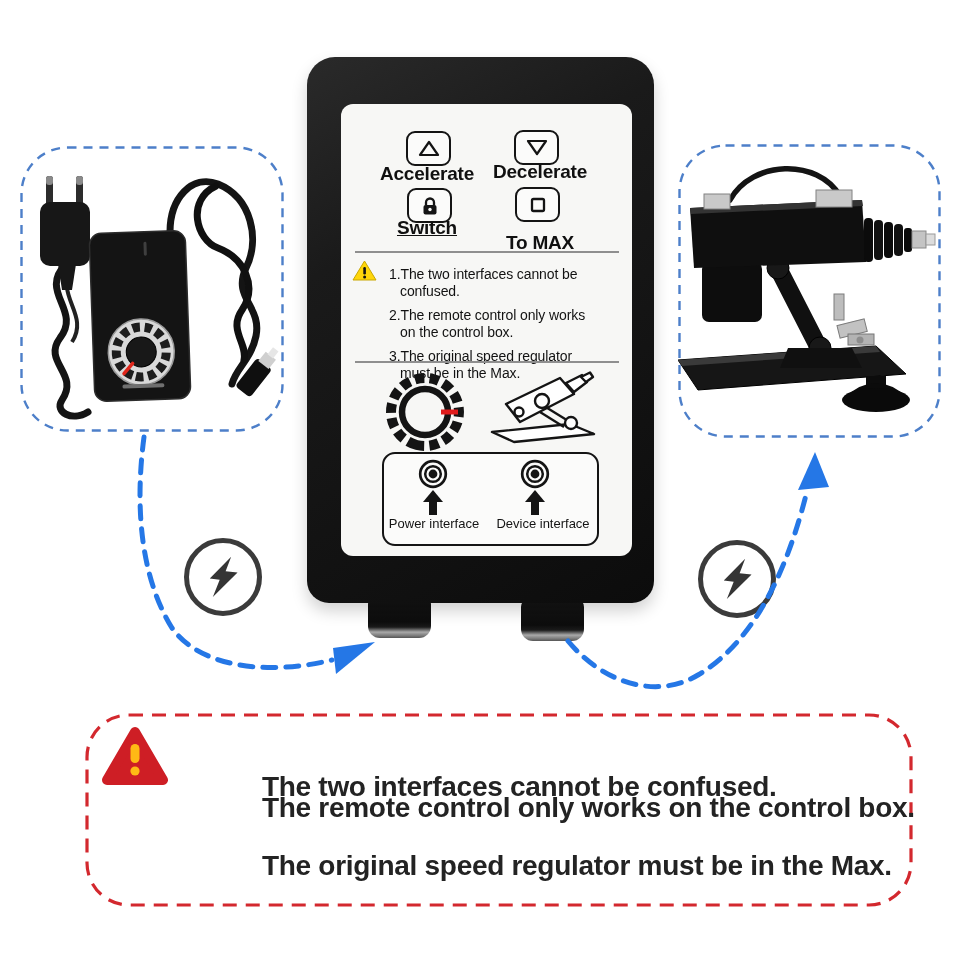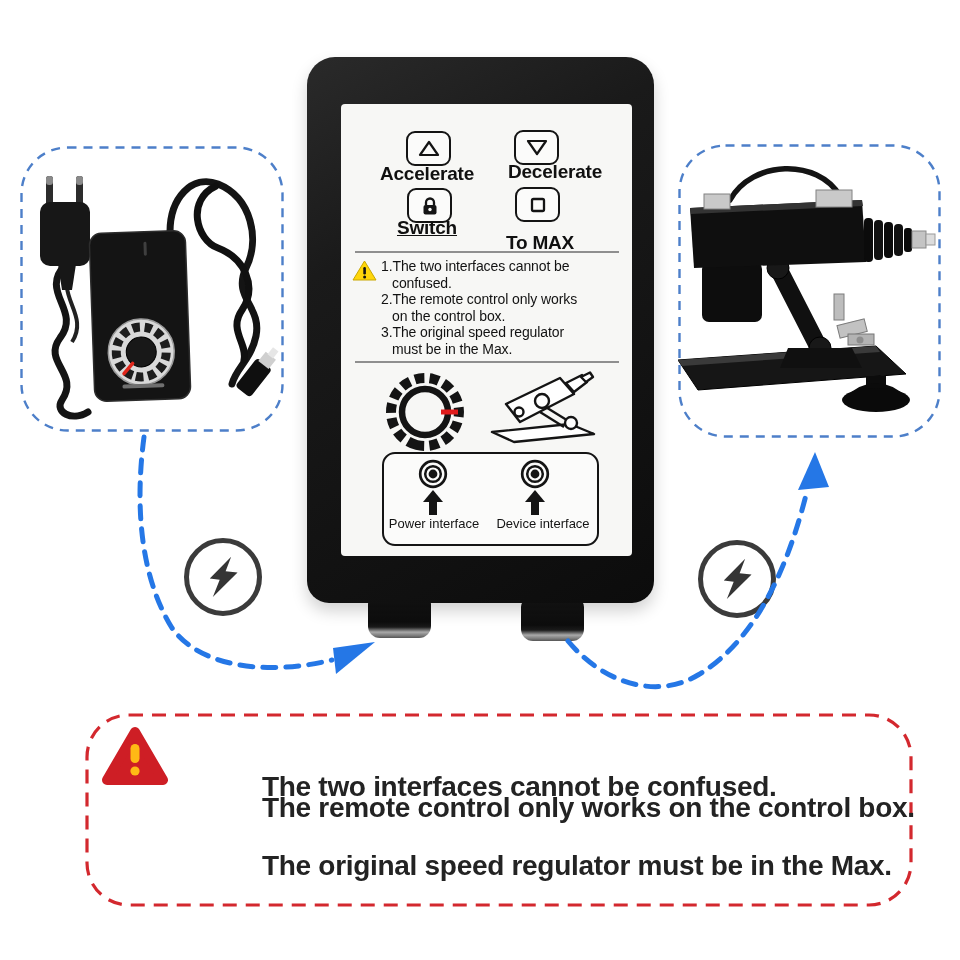--- a/index.html
+++ b/index.html
@@ -11,36 +11,36 @@
   .photo-frame{position:absolute;}
   .photo-frame svg{position:absolute;left:0;top:0;}
   .frame-left{left:20px;top:146px;width:264px;height:286px;}
   .frame-right{left:678px;top:144px;width:263px;height:294px;}
 
   
   .control-box{position:absolute;left:307px;top:57px;width:347px;height:546px;
     background:linear-gradient(150deg,#2a2a2a 0%,#1a1a1a 30%,#121212 70%,#0c0c0c 100%);
     border-radius:28px 28px 22px 22px;box-shadow:0 8px 16px rgba(0,0,0,.18);z-index:2;}
   .label-face{position:absolute;left:34px;top:47px;width:291px;height:452px;
-    background:#f7f7f5;border-radius:4px;}
+    background:#f7f7f5;border-radius:12px;}
   .socket{position:absolute;width:63px;height:42px;z-index:1;
     background:linear-gradient(#151515 0%,#0d0d0d 62%,#1a1a1a 74%,#a9a9a9 86%,#7d7d7d 94%,#555 100%);
     border-radius:8px 8px 12px 12px;}
   .socket-left{left:368px;top:596px;}
   .socket-right{left:521px;top:599px;}
 
   
   .btn-box{position:absolute;width:41px;height:31px;border:2.5px solid #141414;border-radius:9px;
     display:flex;align-items:center;justify-content:center;background:#fbfbfa;}
   .btn-caption{position:absolute;transform:translateX(-50%);font-weight:bold;font-size:19px;
     letter-spacing:-0.2px;color:#101010;white-space:nowrap;}
   .divider{position:absolute;left:14px;width:264px;height:2px;background:#8f8f8f;}
   .notes{position:absolute;left:40px;top:154px;width:214px;font-size:14px;line-height:16.5px;
     color:#121212;letter-spacing:-0.1px;}
-  .note-item{padding-left:11px;text-indent:-11px;margin:0;}
+  .note-item{padding-left:11px;text-indent:-11px;margin:8px;}
   .ports-box{position:absolute;left:41px;top:348px;width:213px;height:90px;
     border:2.6px solid #141414;border-radius:13px;background:#fbfbfa;}
   .port-label{position:absolute;top:62px;transform:translateX(-50%);font-size:13px;color:#141414;white-space:nowrap;}
 
   
   .bolt-circle{position:absolute;width:68px;height:68px;border:5.5px solid #3b3b3b;border-radius:50%;
     background:#fff;display:flex;align-items:center;justify-content:center;z-index:2;}
 
   
   .banner{position:absolute;left:85px;top:713px;width:828px;height:194px;z-index:1;}
@@ -148,21 +148,21 @@
         <svg width="22" height="17" viewBox="0 0 22 17">
           <polygon points="11,2 20,15 2,15" fill="none" stroke="#141414" stroke-width="2.2" stroke-linejoin="round"></polygon>
         </svg>
       </div>
       <div class="btn-box" style="left:173px;top:26px;">
         <svg width="22" height="17" viewBox="0 0 22 17">
           <polygon points="2,2 20,2 11,15" fill="none" stroke="#141414" stroke-width="2.2" stroke-linejoin="round"></polygon>
         </svg>
       </div>
       <span class="btn-caption" style="left:86px;top:59px;">Accelerate</span>
-      <span class="btn-caption" style="left:214px;top:57px;text-align:center;">Decelerate</span>
+      <span class="btn-caption" style="left:199px;top:57px;text-align:center;">Decelerate</span>
 
       <div class="btn-box" style="left:66px;top:84px;">
         <svg width="22" height="22" viewBox="0 0 22 22">
           <path d="M7 10 V7.5 a4 4 0 0 1 8 0 V10" fill="none" stroke="#141414" stroke-width="2.3"></path>
           <rect x="4.5" y="10" width="13" height="9.5" rx="2" fill="#141414"></rect>
           <circle cx="11" cy="14.5" r="1.7" fill="#f7f7f5"></circle>
         </svg>
       </div>
       <div class="btn-box" style="left:174px;top:83px;">
         <svg width="20" height="20" viewBox="0 0 20 20">

